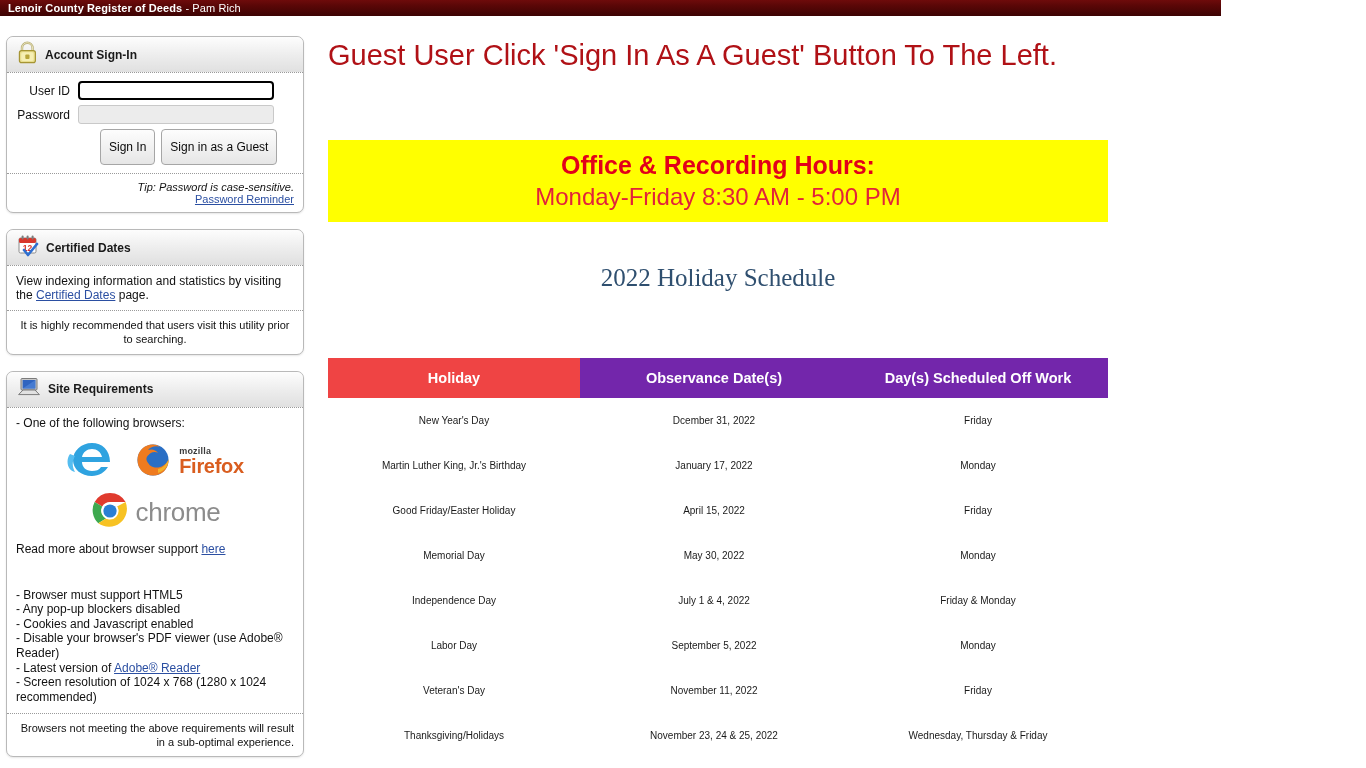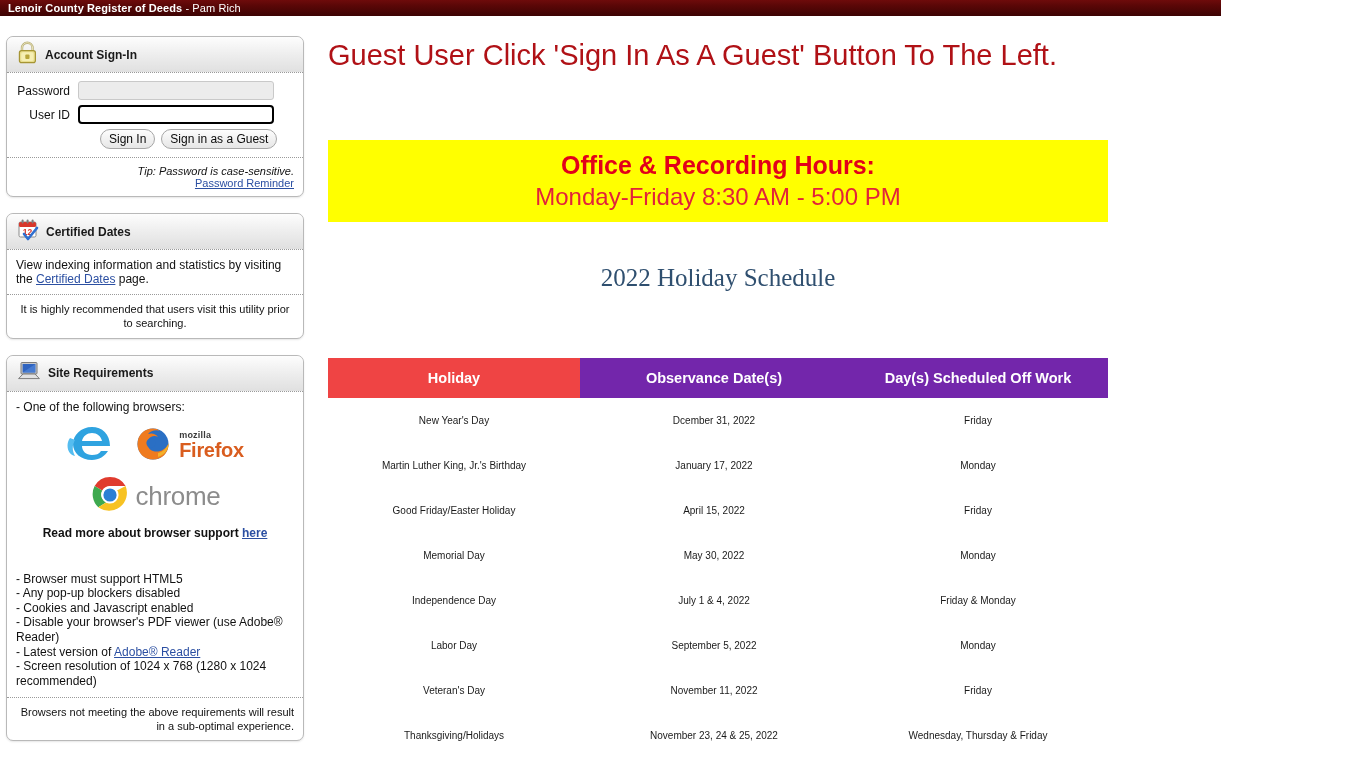--- a/index.html
+++ b/index.html
@@ -68,39 +68,39 @@
   .inp {
     width: 196px; height: 19px;
     border: 2px solid #000; border-radius: 4px;
     background: #fff; outline: none;
     font-size: 12px; padding: 0 4px;
     font-family: "Liberation Sans", sans-serif;
   }
   .inp.dim { border: 1px solid #c9c9c9; background: #ececec; height: 19px; border-radius: 3px; }
   .btnrow { display: flex; gap: 6px; justify-content: flex-start; padding-left: 84px; margin-top: 4px; }
   .btn {
-    border: 1px solid #a6a6a6; border-radius: 10px;
+    border: 1px solid #a6a6a6; border-radius: 4px;
     background: linear-gradient(to bottom, #fdfdfd, #e6e6e6);
-    font-size: 12px; padding: 2px 8px; color: #0a0a0a; cursor: pointer;
+    font-size: 12px; padding: 10px 8px; color: #0a0a0a; cursor: pointer;
     font-family: "Liberation Sans", sans-serif;
   }
   .tip { font-style: italic; }
 
   
   .cd-note { text-align: center; font-size: 11px; line-height: 1.3; }
 
   
   .browsers { text-align: center; padding: 6px 0 2px; }
   .browser-row1 { display: flex; align-items: center; justify-content: center; gap: 14px; }
   .browser-row2 { display: flex; align-items: center; justify-content: center; gap: 6px; margin-top: 6px; }
   .ffword { text-align: left; line-height: 1; }
   .ffword .m { font-size: 9px; color: #3a3a3a; font-weight: bold; letter-spacing: .2px; }
   .ffword .f { font-size: 20px; color: #d95d1f; font-weight: bold; letter-spacing: -.3px; }
   .chword { font-size: 26px; color: #8c8c8c; letter-spacing: -.3px; }
-  .readmore { text-align: center; font-size: 12px; margin: 6px 0 4px; font-weight: bold; }
+  .readmore { text-align: left; font-size: 12px; margin: 6px 0 4px; }
   .reqlist { font-size: 12px; line-height: 1.22; color: #111; margin-top: 32px; }
   .sr-foot { text-align: right; font-size: 11px; line-height: 1.3; }
 
   
   #main { position: absolute; left: 328px; top: 36px; width: 1030px; }
   #headline {
     font-size: 29px; color: #b01116; font-weight: normal;
     line-height: 1.1; margin: 4px 0 0 0; white-space: nowrap;
   }
   #hours {
@@ -153,26 +153,26 @@
           <path d="M5 10 V7 a5.3 5.3 0 0 1 10.6 0 V10" fill="none" stroke="#e8e2b8" stroke-width="1"></path>
           <rect x="2.4" y="9.6" width="16" height="12" rx="2.2" fill="#e8dd8c" stroke="#a69534" stroke-width="1.2"></rect>
           <rect x="4.2" y="11.3" width="12.4" height="8.6" rx="1.6" fill="#f6efb4"></rect>
           <rect x="8.3" y="13.4" width="4.2" height="4.6" rx="1" fill="#b9a63c"></rect>
         </svg>
       </span>
       <span class="ttl">Account Sign-In</span>
     </div>
     <div class="panel-body">
       <div class="formrow">
+        <label>User ID</label>
+        <input class="inp" type="text" value="" style="">
+      </div>
+      <div class="formrow">
         <label>Password</label>
         <input class="inp dim" type="password" value="" style="">
-      </div>
-      <div class="formrow">
-        <label>User ID</label>
-        <input class="inp" type="text" value="" style="">
       </div>
       <div class="btnrow">
         <button class="btn">Sign In</button>
         <button class="btn">Sign in as a Guest</button>
       </div>
     </div>
     <div class="panel-foot">
       <div class="tip">Tip: Password is case-sensitive.</div>
       <a class="lnk" href="#">Password Reminder</a>
     </div>

